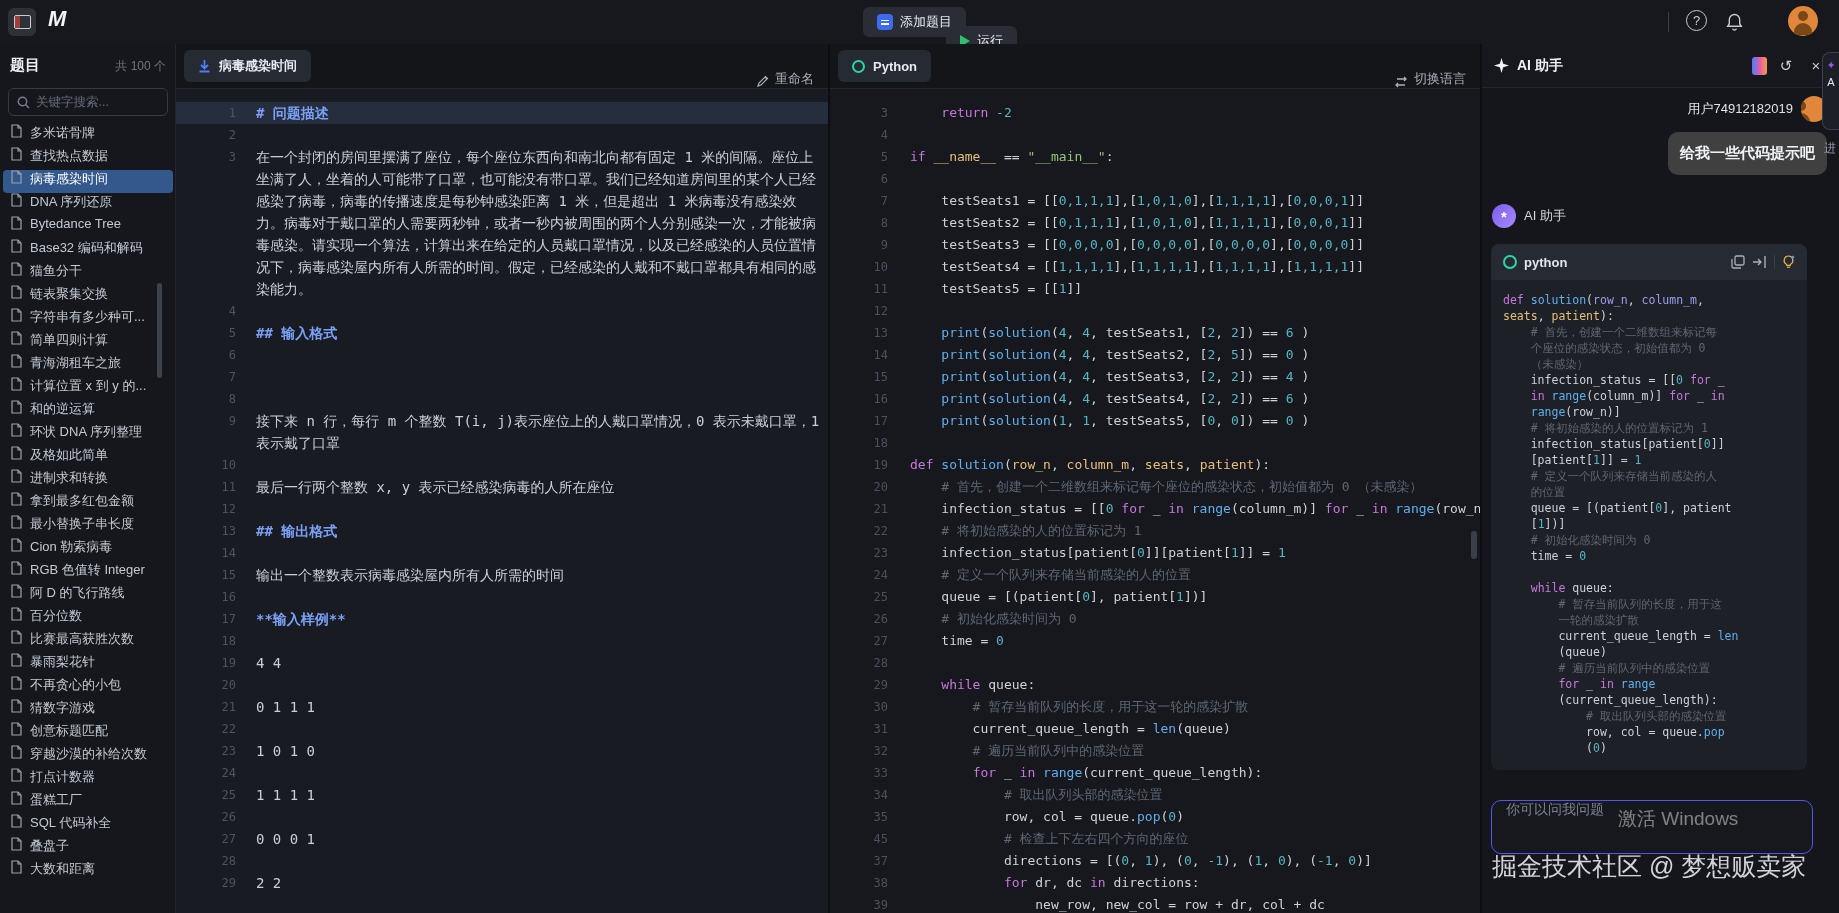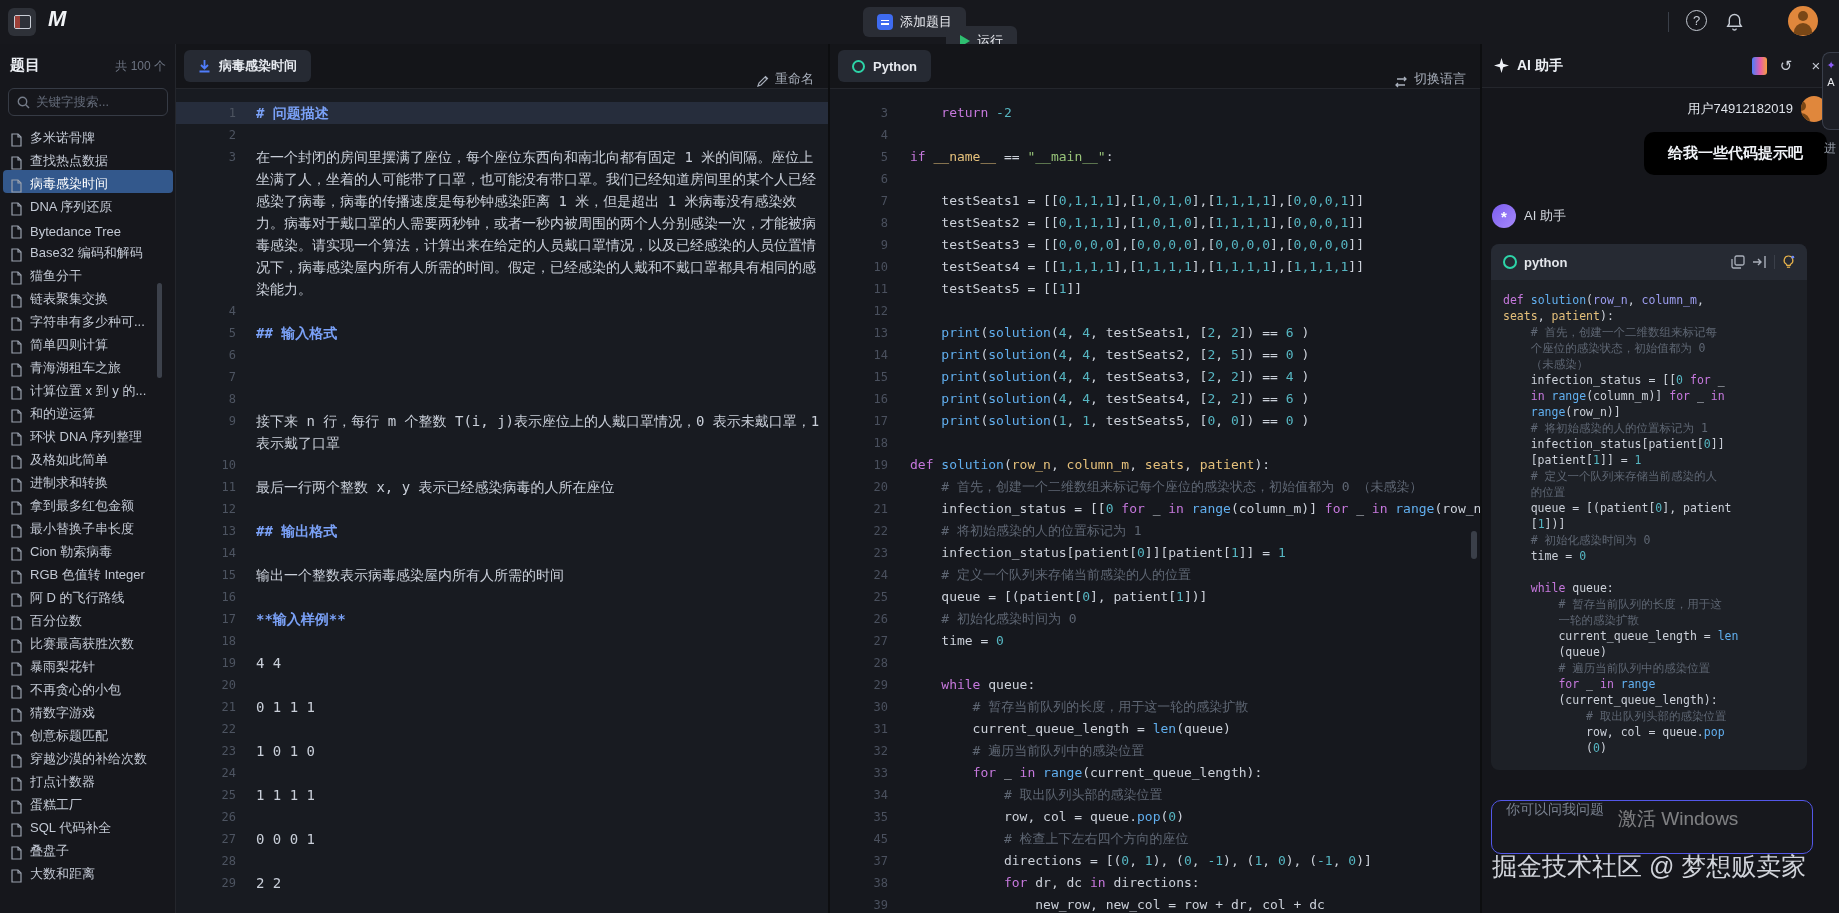--- a/index.html
+++ b/index.html
@@ -29,21 +29,21 @@
   .person b{position:absolute;left:50%;top:5px;width:10px;height:10px;margin-left:-5px;border-radius:50%;background:#7a4716;}
   .person u{position:absolute;left:50%;top:17px;width:18px;height:12px;margin-left:-9px;border-radius:9px 9px 0 0;background:#7a4716;}
   
   #sidebar{left:0;top:44px;width:176px;height:869px;background:#16171c;border-right:1px solid #24262c;box-sizing:border-box;}
   #sb-head{left:10px;top:12px;width:156px;display:flex;align-items:baseline;justify-content:space-between;}
   #sb-title{font-size:15px;font-weight:bold;color:#eceff4;}
   #sb-count{font-size:12px;color:#6d7482;}
   #sb-search{left:8px;top:44px;width:160px;height:28px;border:1px solid #363b45;border-radius:6px;display:flex;align-items:center;gap:6px;padding:0 8px;box-sizing:border-box;color:#667;}
   #sb-search span{font-size:12.5px;color:#646b79;}
   #sb-list{left:0;top:80px;width:176px;height:789px;overflow:hidden;}
-  .sb-item{display:flex;align-items:flex-end;gap:7px;height:23px;padding:0 6px 0 10px;color:#c3c9d4;font-size:13px;cursor:pointer;white-space:nowrap;overflow:hidden;}
+  .sb-item{display:flex;align-items:flex-start;gap:7px;height:23px;padding:0 6px 0 10px;color:#c3c9d4;font-size:13px;cursor:pointer;white-space:nowrap;overflow:hidden;}
   .sb-item svg{flex:none;}
   .sb-item.active{background:#33588c;color:#fff;border-radius:4px;margin:0 3px;padding-left:7px;}
   #sb-scroll{left:157px;top:239px;width:5px;height:95px;background:#3c414b;border-radius:3px;}
   
   .phead{height:44px;background:#141519;border-bottom:1px solid #24262c;position:relative;}
   .ptab{position:absolute;left:8px;top:6px;height:32px;background:#262a33;border-radius:6px;display:flex;align-items:center;gap:8px;padding:0 14px;color:#e6e9ef;font-size:13px;font-weight:bold;}
   .phead .right{position:absolute;right:14px;top:0;height:44px;display:flex;align-items:flex-end;gap:6px;color:#a9b0bc;font-size:13px;cursor:pointer;}
   
   #desc{left:176px;top:44px;width:654px;height:869px;background:#181b21;border-right:2px solid #0d0e10;box-sizing:border-box;}
   #desc-lines{left:0;top:58px;width:652px;}
@@ -63,21 +63,21 @@
   
   #ai{left:1482px;top:44px;width:357px;height:869px;background:#15161b;}
   #ai-head{left:0;top:0;width:357px;height:44px;background:#17181d;border-bottom:1px solid #24262c;display:flex;align-items:center;padding:0 12px;box-sizing:border-box;gap:8px;}
   #ai-title{font-size:14px;font-weight:bold;color:#eef1f6;}
   #ai-head .spacer{flex:1;}
   #flag-ico{width:15px;height:18px;border-radius:3px;background:linear-gradient(90deg,#4a7dfc 0%,#e85da8 55%,#f2a03f 100%);cursor:pointer;}
   #hist-ico,#close-ico{color:#c6cbd4;font-size:15px;cursor:pointer;width:22px;text-align:center;}
   #user-row{left:0;top:52px;width:345px;display:flex;justify-content:flex-end;align-items:center;gap:8px;}
   #user-name{font-size:13px;color:#dfe3ea;}
   #user-avatar{width:26px;height:26px;border-radius:50%;background:#e0873c;overflow:hidden;flex:none;}
-  #user-bubble{right:12px;top:88px;max-width:280px;background:#000000;border-radius:10px;padding:12px 24px;font-size:15px;font-weight:bold;color:#f0f3f7;text-align:center;}
+  #user-bubble{right:12px;top:88px;max-width:280px;background:#404040;border-radius:10px;padding:12px 12px;font-size:15px;font-weight:bold;color:#f0f3f7;text-align:center;}
   #ai-row{left:10px;top:160px;display:flex;align-items:center;gap:8px;}
   #ai-avatar{width:24px;height:24px;border-radius:50%;background:linear-gradient(135deg,#7b5cf0,#a78bfa);color:#fff;display:flex;align-items:center;justify-content:center;font-size:15px;font-weight:bold;}
   #ai-label{font-size:13px;color:#d3d7de;}
   #ai-card{left:9px;top:200px;width:316px;background:#1d2026;border-radius:8px;overflow:hidden;}
   #ai-card-head{height:36px;background:#262a33;display:flex;align-items:center;gap:7px;padding:0 12px;}
   #py-ico{width:14px;height:14px;border:2px solid #2dd4a8;border-radius:50%;box-sizing:border-box;}
   #ai-lang{font-size:13px;font-weight:bold;color:#e3e6eb;}
   #ai-card-head .spacer{flex:1;}
   .card-ico{color:#aab0bb;cursor:pointer;display:flex;align-items:center;}
   #card-div{width:1px;height:14px;background:#3a3f49;}

